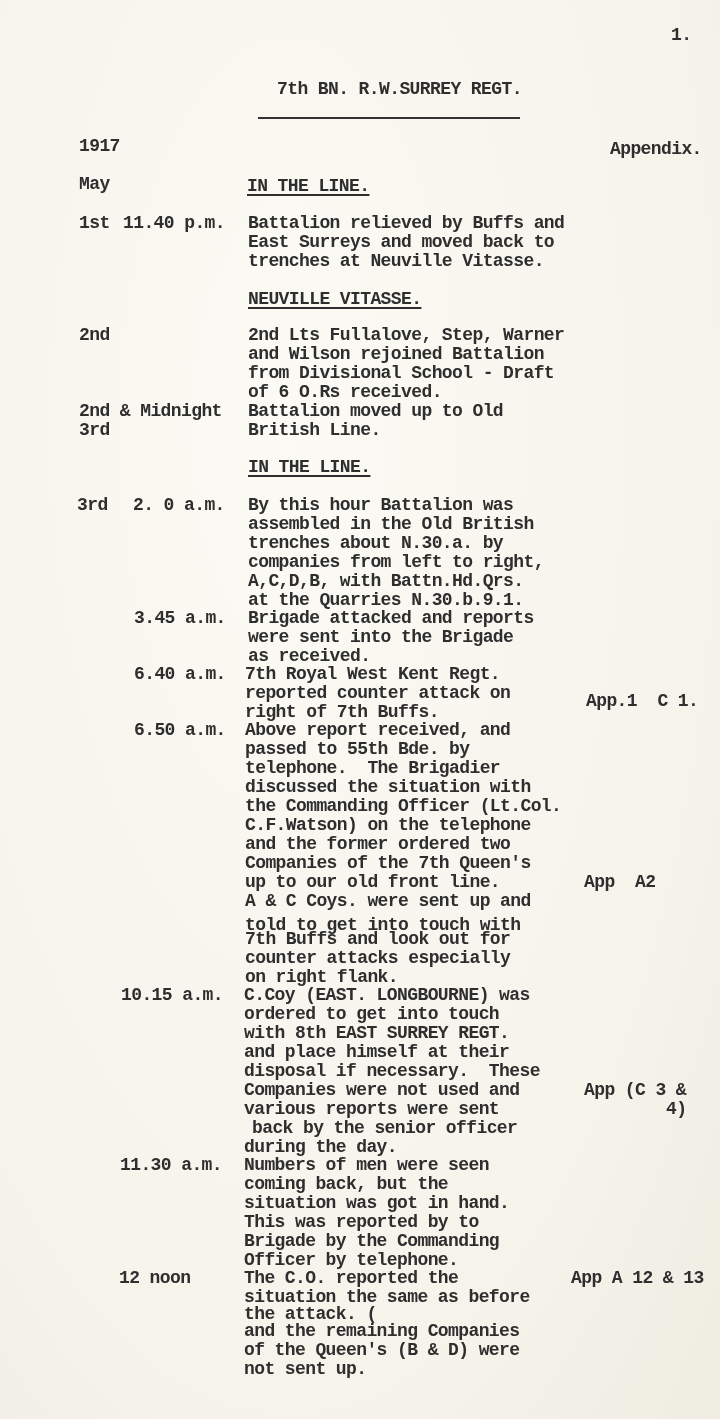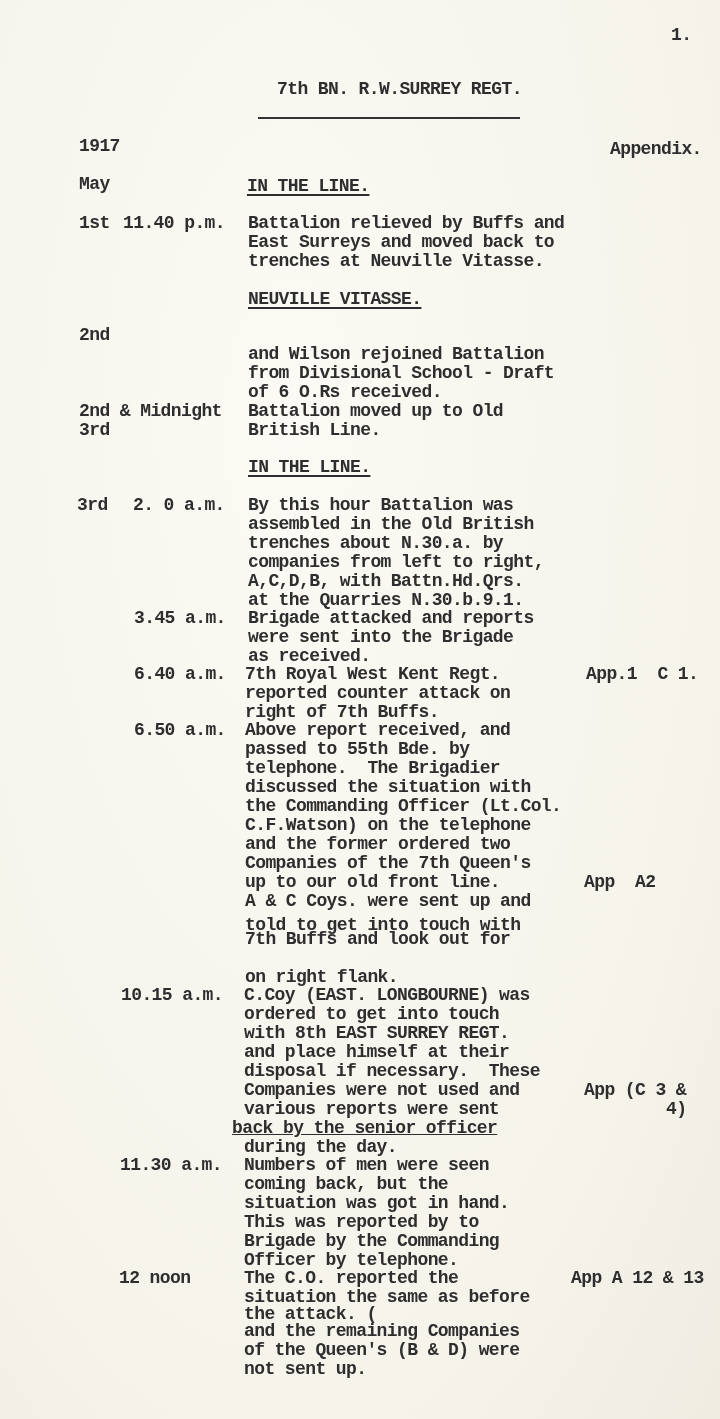--- a/index.html
+++ b/index.html
@@ -53,20 +53,21 @@
 
   <div class="t" style="left:79px;top:214px;">1st</div>
   <div class="t" style="left:123px;top:214px;">11.40 p.m.</div>
   <div class="t" style="left:248px;top:214px;">Battalion relieved by Buffs and</div>
   <div class="t" style="left:248px;top:233px;">East Surreys and moved back to</div>
   <div class="t" style="left:248px;top:252px;">trenches at Neuville Vitasse.</div>
 
   <div class="t ul" style="left:248px;top:290px;">NEUVILLE VITASSE.</div>
 
   <div class="t" style="left:79px;top:326px;">2nd</div>
+  <div class="t" style="left:248px;top:326px;">2nd Lts Fullalove, Step, Warner</div>
   <div class="t" style="left:248px;top:345px;">and Wilson rejoined Battalion</div>
   <div class="t" style="left:248px;top:364px;">from Divisional School - Draft</div>
   <div class="t" style="left:248px;top:383px;">of 6 O.Rs received.</div>
 
   <div class="t" style="left:79px;top:402px;">2nd &amp; Midnight</div>
   <div class="t" style="left:79px;top:421px;">3rd</div>
   <div class="t" style="left:248px;top:402px;">Battalion moved up to Old</div>
   <div class="t" style="left:248px;top:421px;">British Line.</div>
 
   <div class="t ul" style="left:248px;top:458px;">IN THE LINE.</div>
@@ -82,47 +83,48 @@
 
   <div class="t" style="left:134px;top:609px;">3.45 a.m.</div>
   <div class="t" style="left:248px;top:609px;">Brigade attacked and reports</div>
   <div class="t" style="left:248px;top:628px;">were sent into the Brigade</div>
   <div class="t" style="left:248px;top:647px;">as received.</div>
 
   <div class="t" style="left:134px;top:665px;">6.40 a.m.</div>
   <div class="t" style="left:245px;top:665px;">7th Royal West Kent Regt.</div>
   <div class="t" style="left:245px;top:684px;">reported counter attack on</div>
   <div class="t" style="left:245px;top:703px;">right of 7th Buffs.</div>
-  <div class="t" style="left:586px;top:665px;">App.1  C 1.</div>
+  <div class="t" style="left:586px;top:692px;">App.1  C 1.</div>
 
   <div class="t" style="left:134px;top:721px;">6.50 a.m.</div>
   <div class="t" style="left:245px;top:721px;">Above report received, and</div>
   <div class="t" style="left:245px;top:740px;">passed to 55th Bde. by</div>
   <div class="t" style="left:245px;top:759px;">telephone.  The Brigadier</div>
   <div class="t" style="left:245px;top:778px;">discussed the situation with</div>
   <div class="t" style="left:245px;top:797px;">the Commanding Officer (Lt.Col.</div>
   <div class="t" style="left:245px;top:816px;">C.F.Watson) on the telephone</div>
   <div class="t" style="left:245px;top:835px;">and the former ordered two</div>
   <div class="t" style="left:245px;top:854px;">Companies of the 7th Queen's</div>
   <div class="t" style="left:245px;top:873px;">up to our old front line.</div>
   <div class="t" style="left:245px;top:892px;">A &amp; C Coys. were sent up and</div>
   <div class="t" style="left:245px;top:916px;">told to get into touch with</div>
   <div class="t" style="left:245px;top:930px;">7th Buffs and look out for</div>
+  <div class="t" style="left:245px;top:949px;">counter attacks especially</div>
   <div class="t" style="left:245px;top:968px;">on right flank.</div>
   <div class="t" style="left:584px;top:873px;">App  A2</div>
 
   <div class="t" style="left:121px;top:986px;">10.15 a.m.</div>
   <div class="t" style="left:244px;top:986px;">C.Coy (EAST. LONGBOURNE) was</div>
   <div class="t" style="left:244px;top:1005px;">ordered to get into touch</div>
   <div class="t" style="left:244px;top:1024px;">with 8th EAST SURREY REGT.</div>
   <div class="t" style="left:244px;top:1043px;">and place himself at their</div>
   <div class="t" style="left:244px;top:1081px;">Companies were not used and</div>
   <div class="t" style="left:244px;top:1062px;">disposal if necessary.  These</div>
   <div class="t" style="left:244px;top:1100px;">various reports were sent</div>
-  <div class="t" style="left:232px;top:1119px;text-decoration:underline;">back by the senior officer</div>
+  <div class="t" style="left:252px;top:1119px;">back by the senior officer</div>
   <div class="t" style="left:244px;top:1138px;">during the day.</div>
   <div class="t" style="left:584px;top:1081px;">App (C 3 &amp;</div>
   <div class="t" style="left:666px;top:1100px;">4)</div>
 
   <div class="t" style="left:120px;top:1156px;">11.30 a.m.</div>
   <div class="t" style="left:244px;top:1156px;">Numbers of men were seen</div>
   <div class="t" style="left:244px;top:1175px;">coming back, but the</div>
   <div class="t" style="left:244px;top:1194px;">situation was got in hand.</div>
   <div class="t" style="left:244px;top:1213px;">This was reported by to</div>
   <div class="t" style="left:244px;top:1232px;">Brigade by the Commanding</div>

